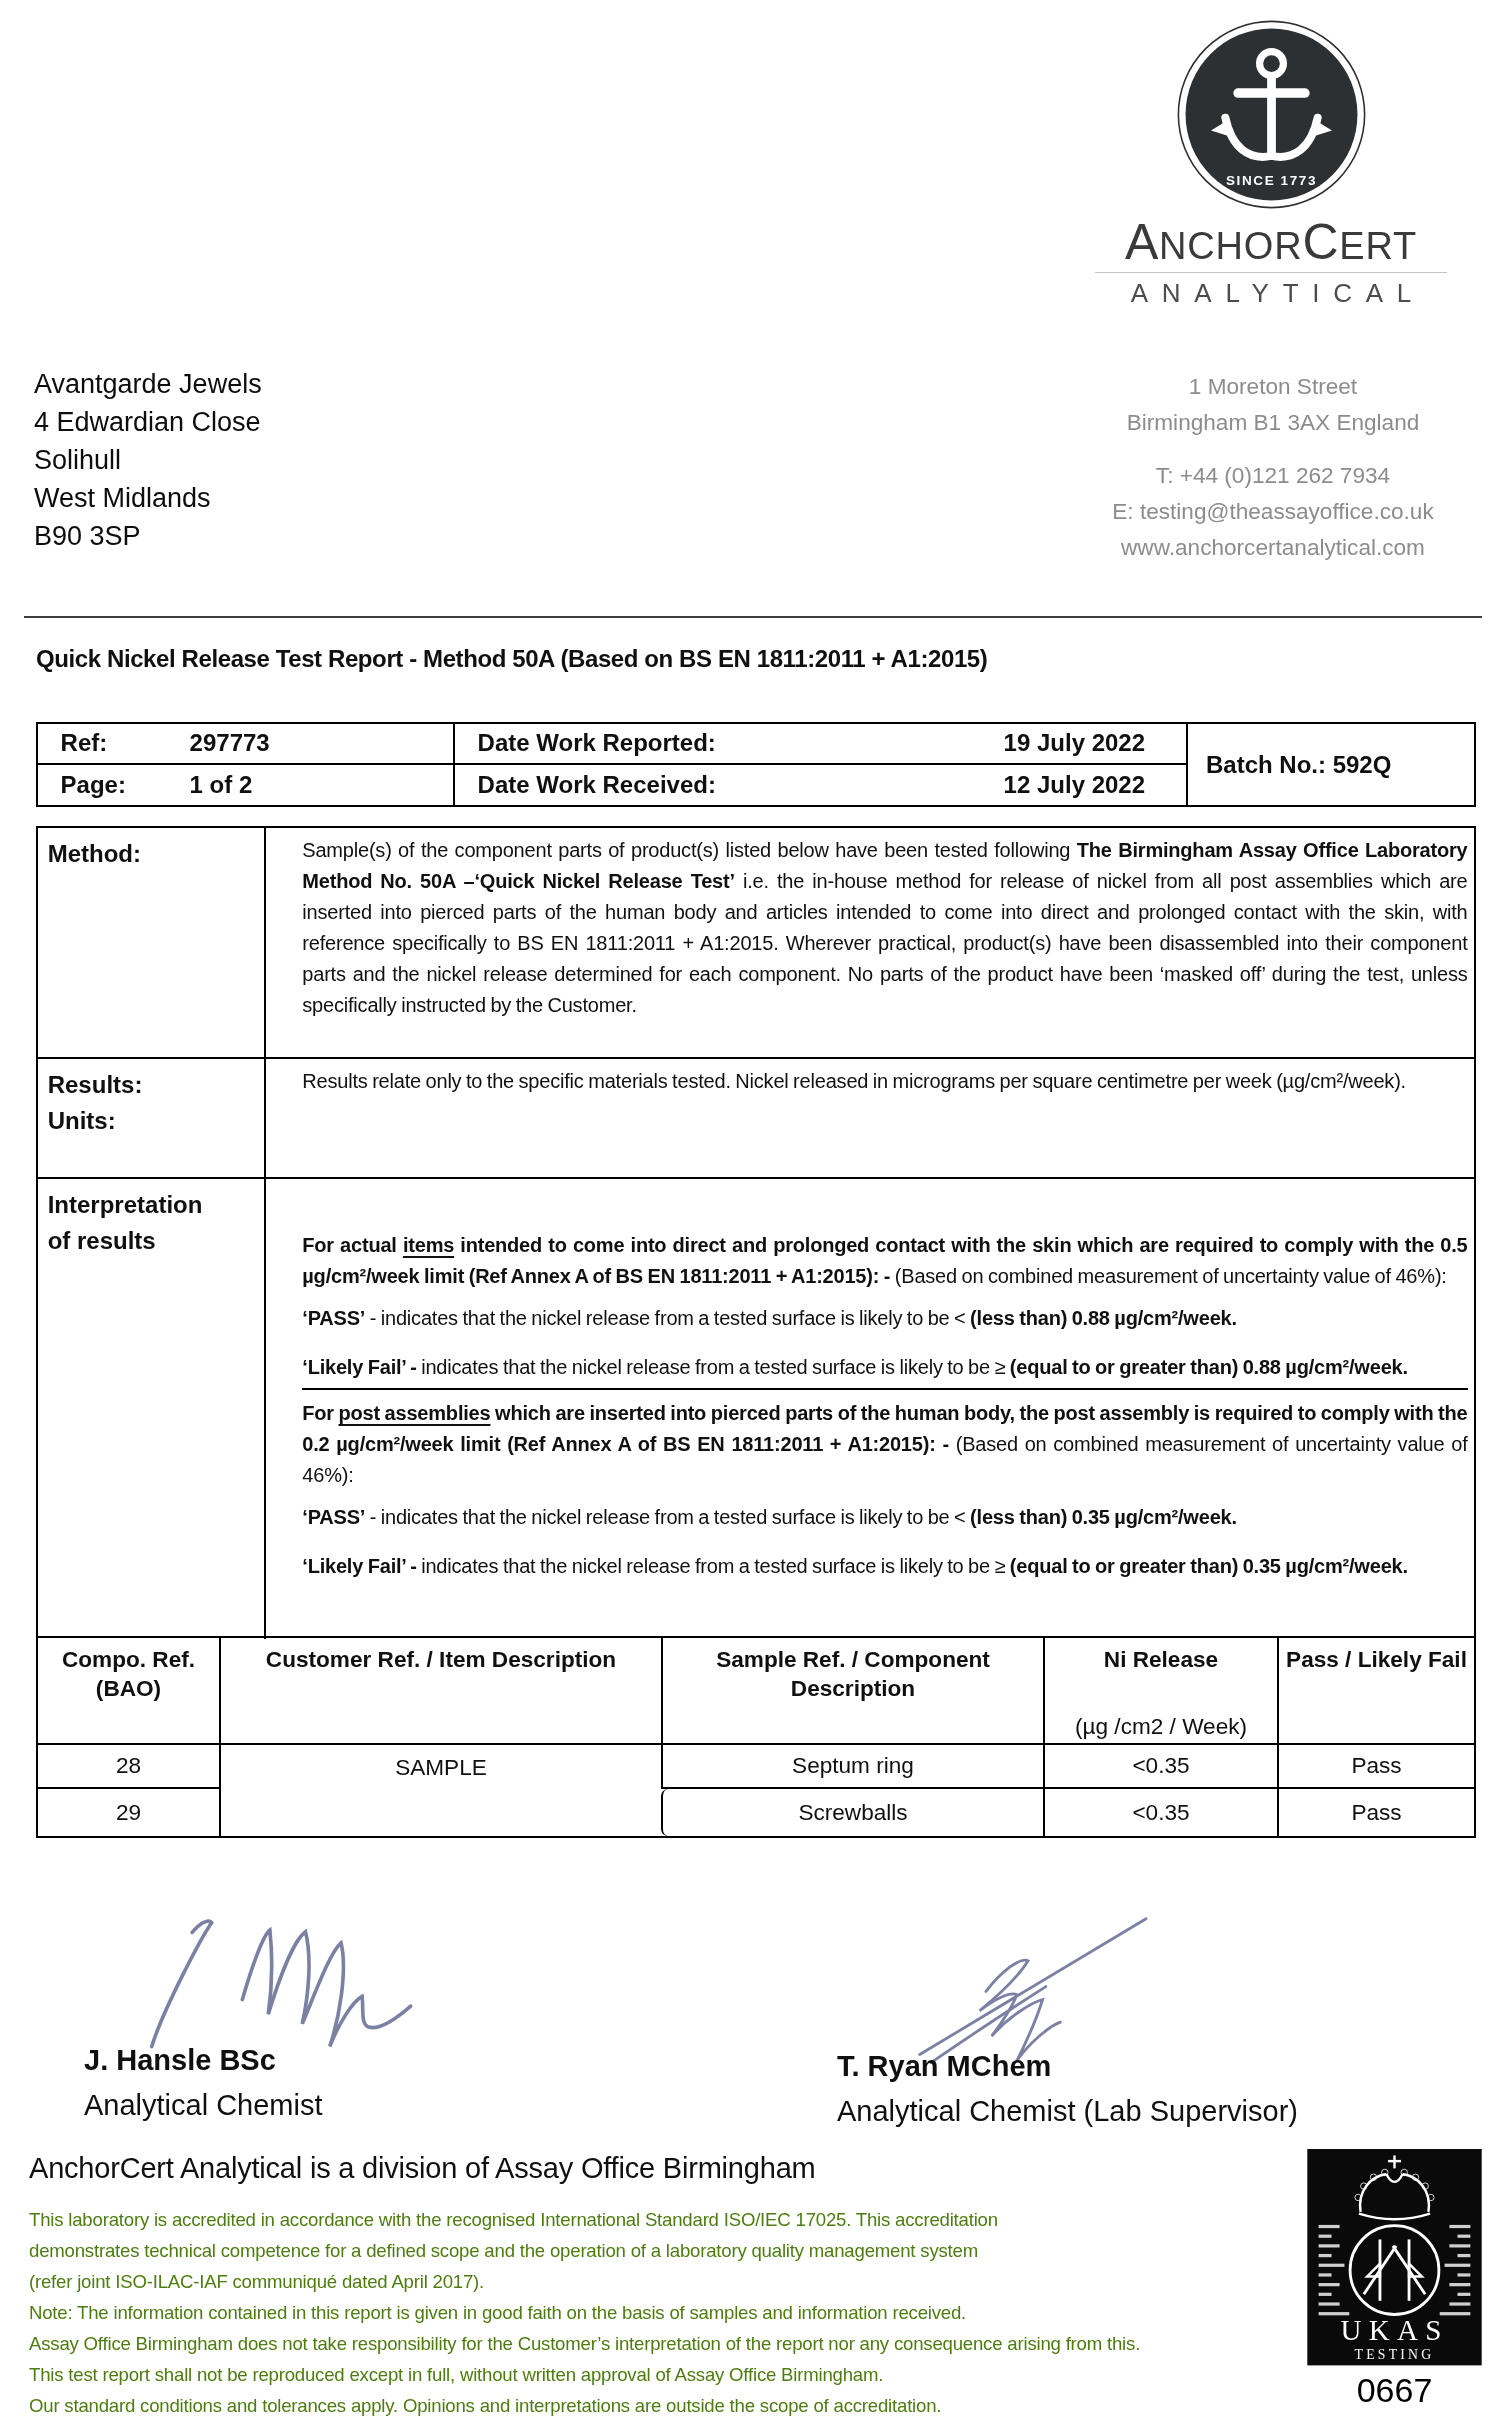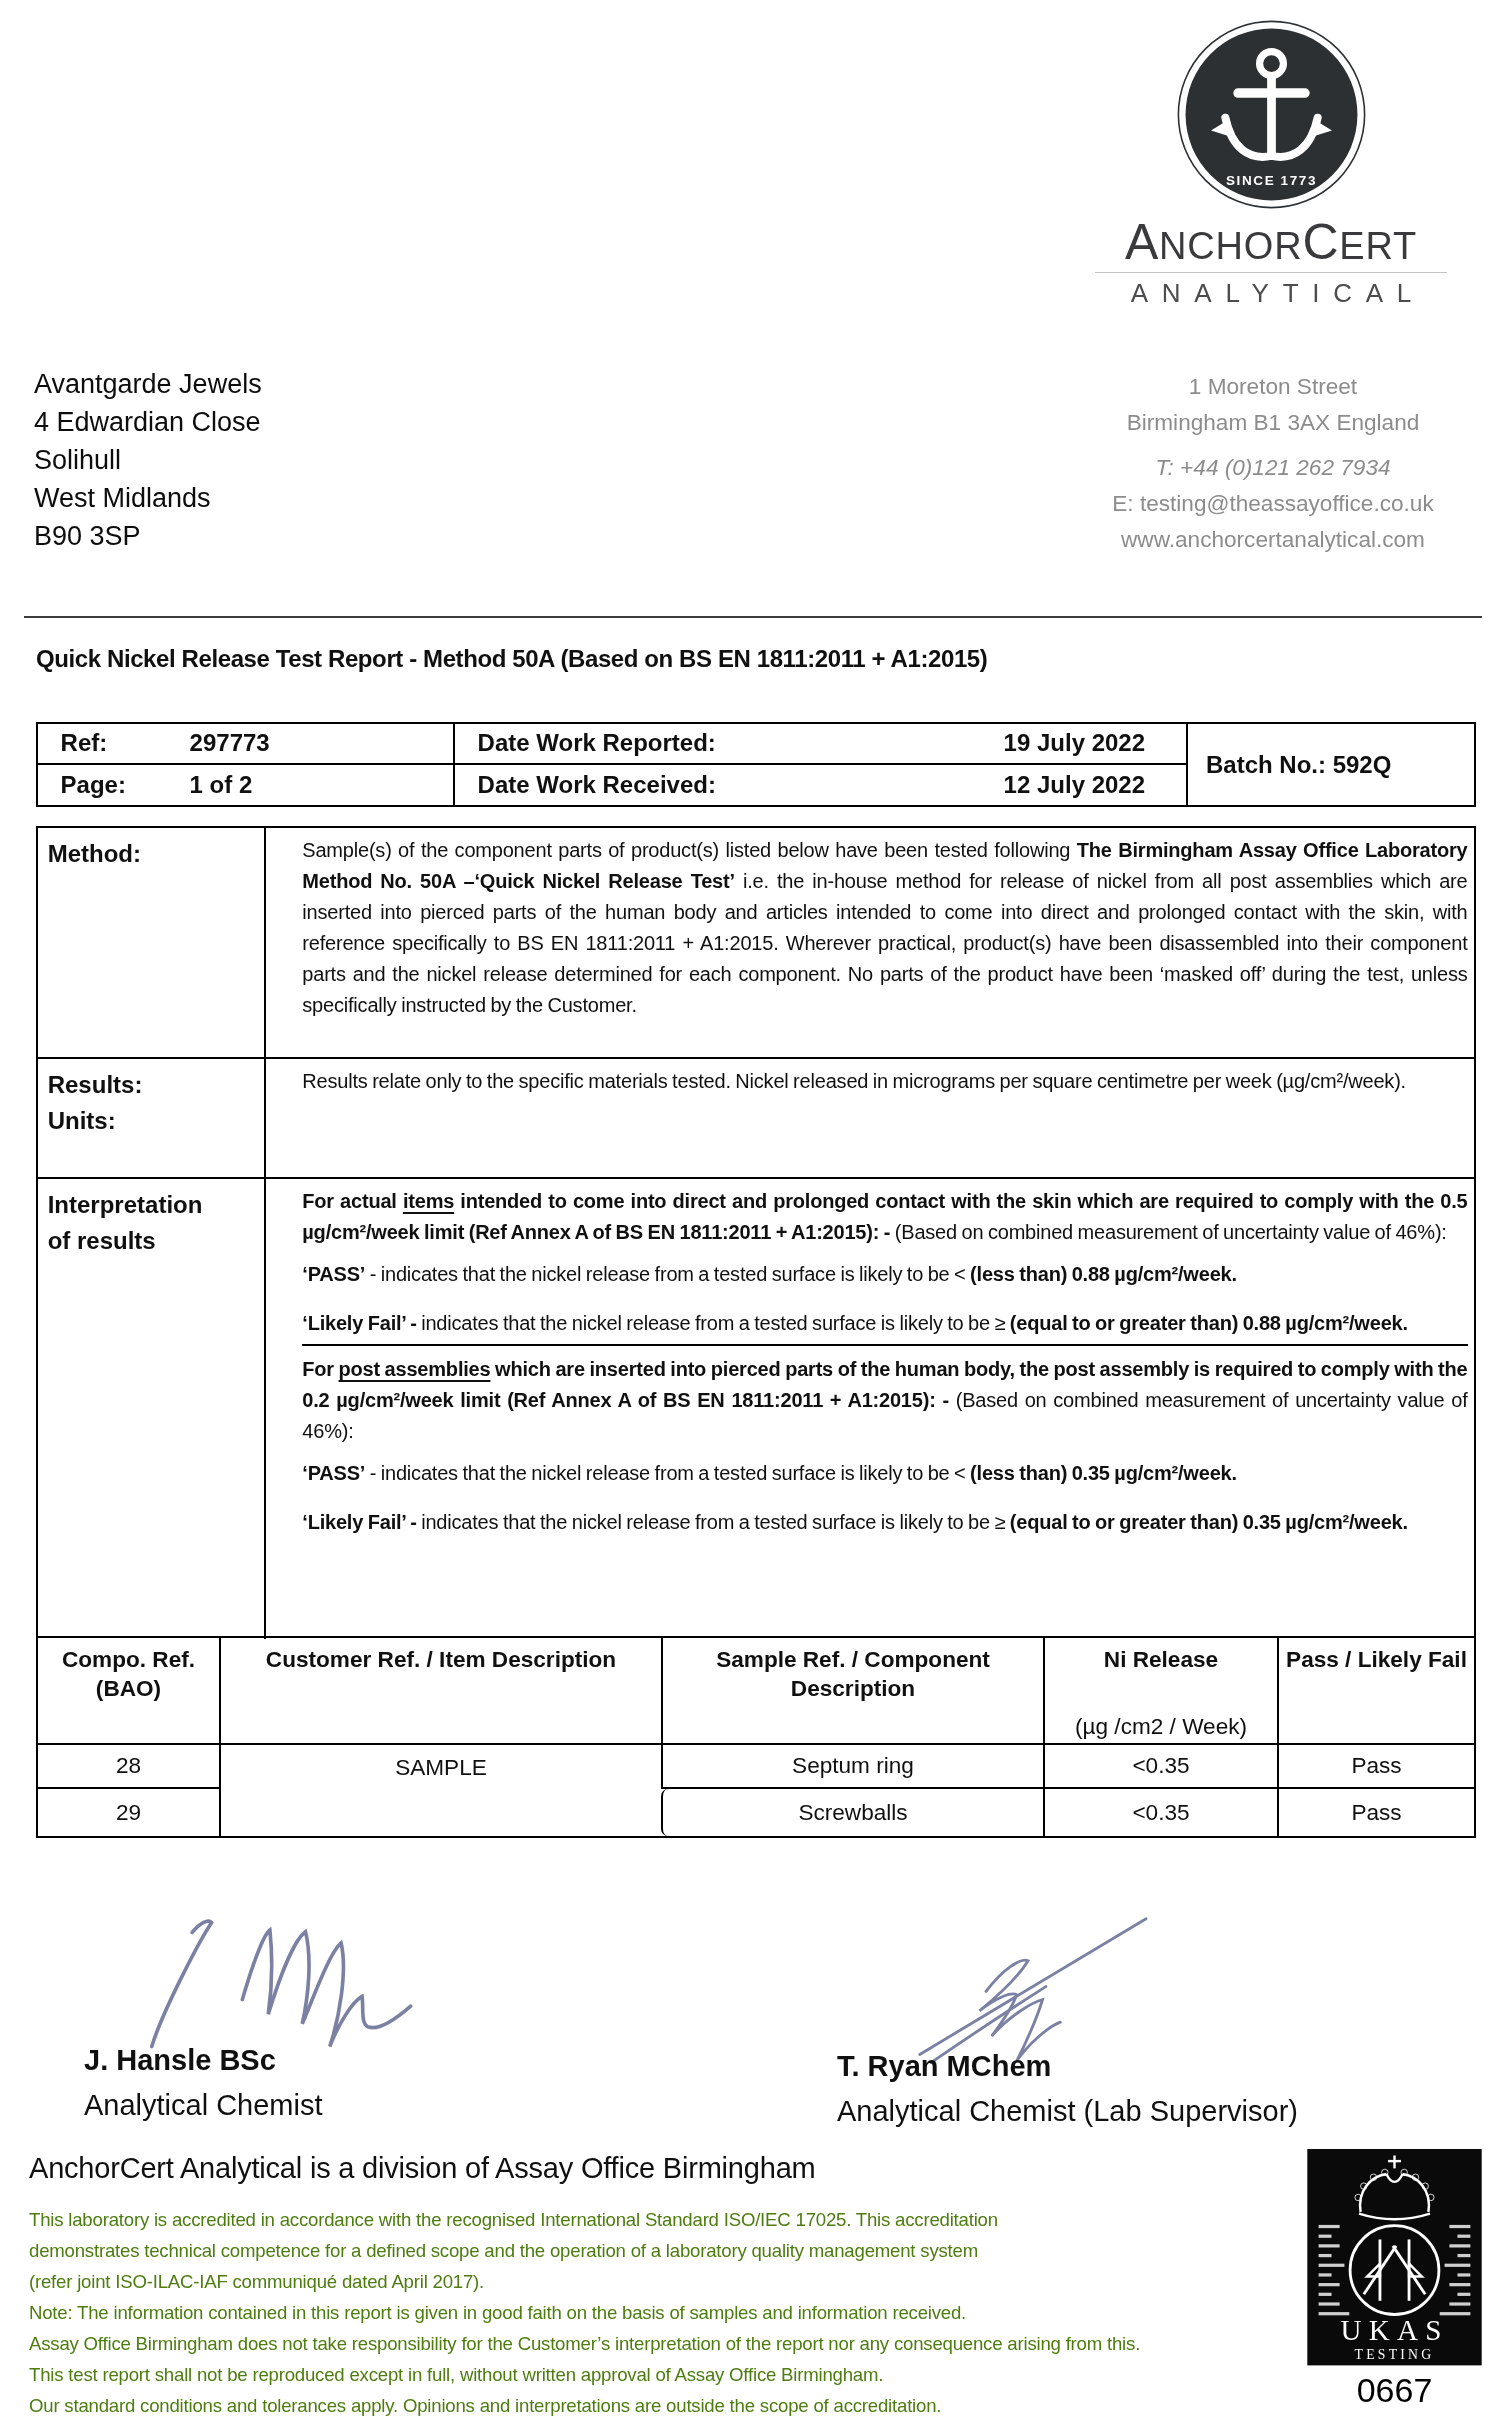--- a/index.html
+++ b/index.html
@@ -13,21 +13,21 @@
   .logo-wrap svg{display:block;margin:0 auto;}
   .brand-line1{margin-top:6.5px;color:#3a3a3d;letter-spacing:0.8px;line-height:1;white-space:nowrap;}
   .brand-big{font-size:50px;}
   .brand-small{font-size:38px;}
   .brand-rule{height:1.6px;background:#c4c4c4;margin:4.9px 1.6px 4.9px 1.6px;}
   .brand-line2{font-size:26px;color:#4c4c4f;letter-spacing:13.7px;text-indent:13.7px;white-space:nowrap;}
 
   .cust-addr{position:absolute;left:34px;top:365px;font-size:27px;line-height:38px;color:#0d0d0d;}
   .lab-contact{position:absolute;left:1083px;top:369px;width:380px;text-align:center;
                color:#8c8c8c;font-size:22.6px;line-height:36px;white-space:nowrap;}
-  .lab-contact .gap{margin-top:9px;font-style:italic;}
+  .lab-contact .gap{margin-top:17px;}
 
   .top-rule{position:absolute;left:24px;top:616px;width:1458px;height:1.6px;background:#3c3c3c;}
 
   .doc-title{position:absolute;left:36px;top:645px;font-size:24px;font-weight:bold;
              letter-spacing:-0.4px;white-space:nowrap;}
 
   
   .ref-table{position:absolute;left:36px;top:722px;width:1436px;height:81px;
              border:2.4px solid #000;display:grid;grid-template-columns:417px 733px 1fr;
              grid-template-rows:1fr 1fr;font-size:24px;font-weight:bold;}
@@ -44,21 +44,21 @@
   .info-table{position:absolute;left:36px;top:826px;width:1436px;border:2.4px solid #000;border-bottom:none;}
   .irow{display:grid;grid-template-columns:228px 1fr;gap:25px;}
   .irow + .irow{border-top:2.4px solid #000;}
   .ilabel{border-right:2.4px solid #000;font-weight:bold;font-size:24px;line-height:36px;
           padding:8px 6.5px 0 9.7px;}
   .icontent{padding:6.5px 6.5px 0 11.3px;font-size:20px;line-height:31px;letter-spacing:-0.2px;
             word-spacing:-0.8px;text-align:justify;overflow:hidden;}
   .row-method{height:229px;}
   .row-results{height:118px;}
   .row-interp{height:460px;}
-  .interp-block1{border-bottom:2.4px solid #000;height:167px;box-sizing:border-box;overflow:hidden;padding-top:6.5px;}
+  .interp-block1{border-bottom:2.4px solid #000;height:167px;box-sizing:border-box;overflow:hidden;padding-top:6.5px;margin-top:44px;}
   .interp-block2{padding-top:8px;overflow:hidden;height:217px;box-sizing:border-box;}
   .icontent p{margin:0;}
   .icontent .mt1{margin-top:11.3px;}
   .icontent .mt2{margin-top:18px;}
 
   
   .comp-table{position:absolute;left:36px;top:1636px;width:1436px;height:198px;border:2.4px solid #000;
               display:grid;grid-template-columns:181px 442px 382px 234px 1fr;
               grid-template-rows:107px 44px 1fr;font-size:22.6px;}
   .comp-table .hc{border-bottom:2.4px solid #000;font-weight:bold;text-align:center;

